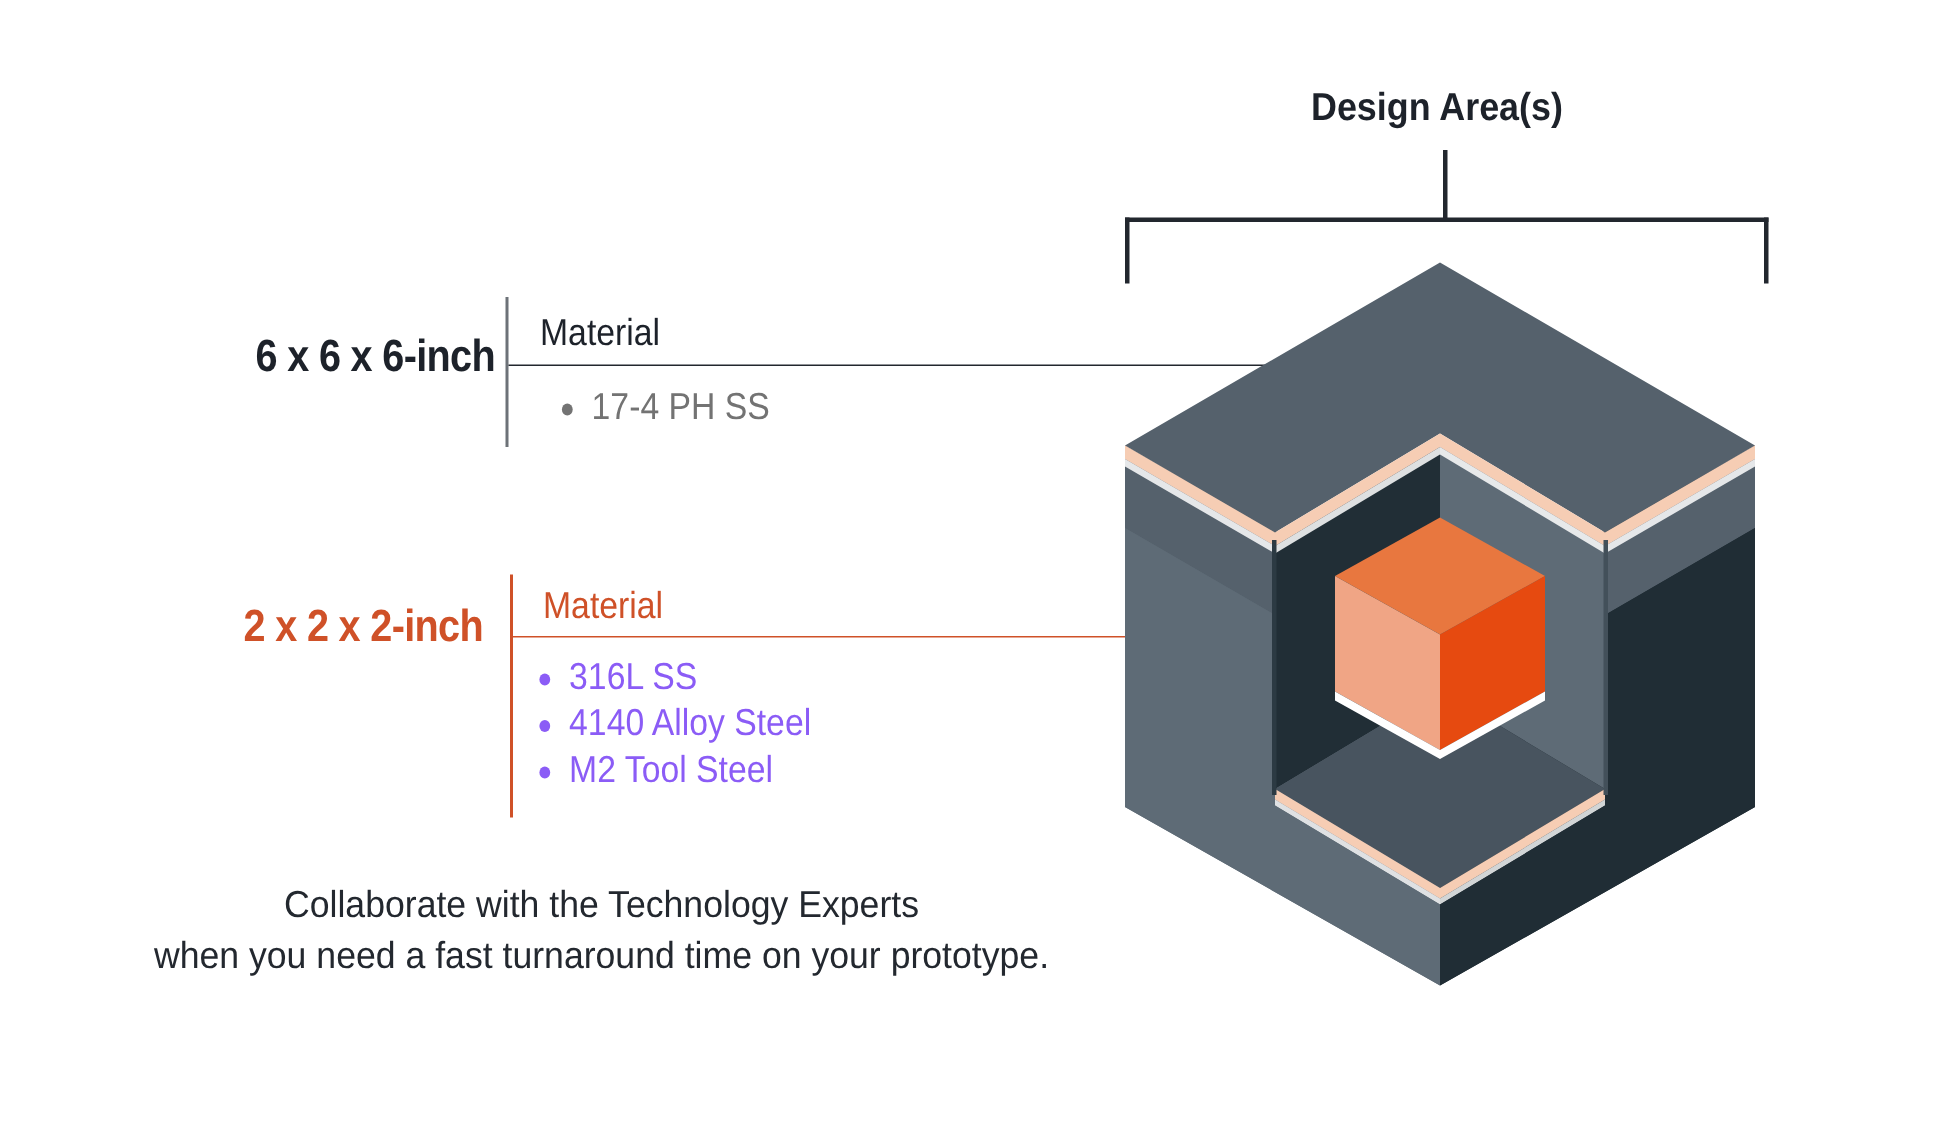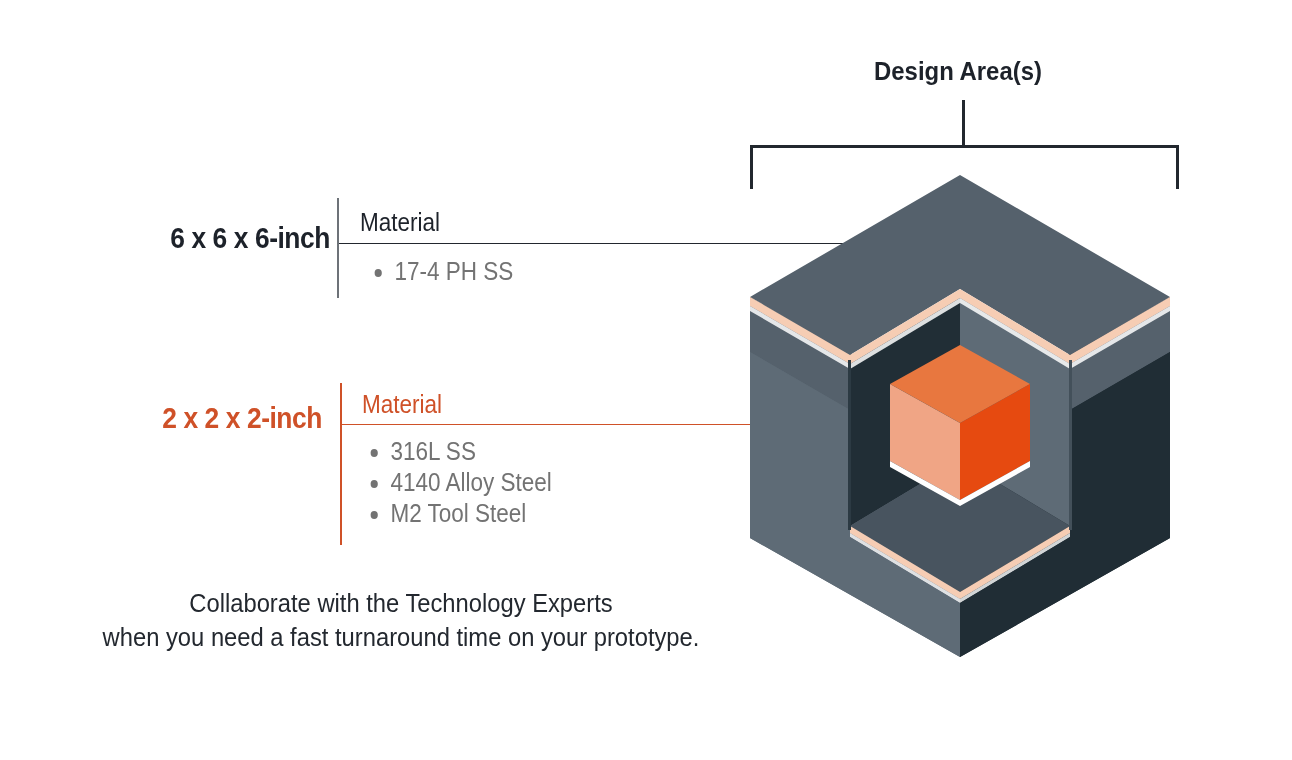--- a/index.html
+++ b/index.html
@@ -53,21 +53,21 @@
   }
   ul.mat-list li::before {
     content:"";
     position:absolute;
     left:4px; top:13px;
     width:8px; height:8px;
     border-radius:50%;
     background:currentColor;
   }
   #mat-list-6 { left:371px; top:256px; color:#737373; }
-  #mat-list-2 { left:367px; top:436px; color:#737373; }
+  #mat-list-2 { left:356px; top:436px; color:#8b5cf6; }
 
   #title {
     position:absolute;
     left:874px; top:56px;
     font-size:26px;
     font-weight:bold;
     color:#1d222a;
     white-space:nowrap;
     transform:scaleX(0.92);
     transform-origin:left center;

